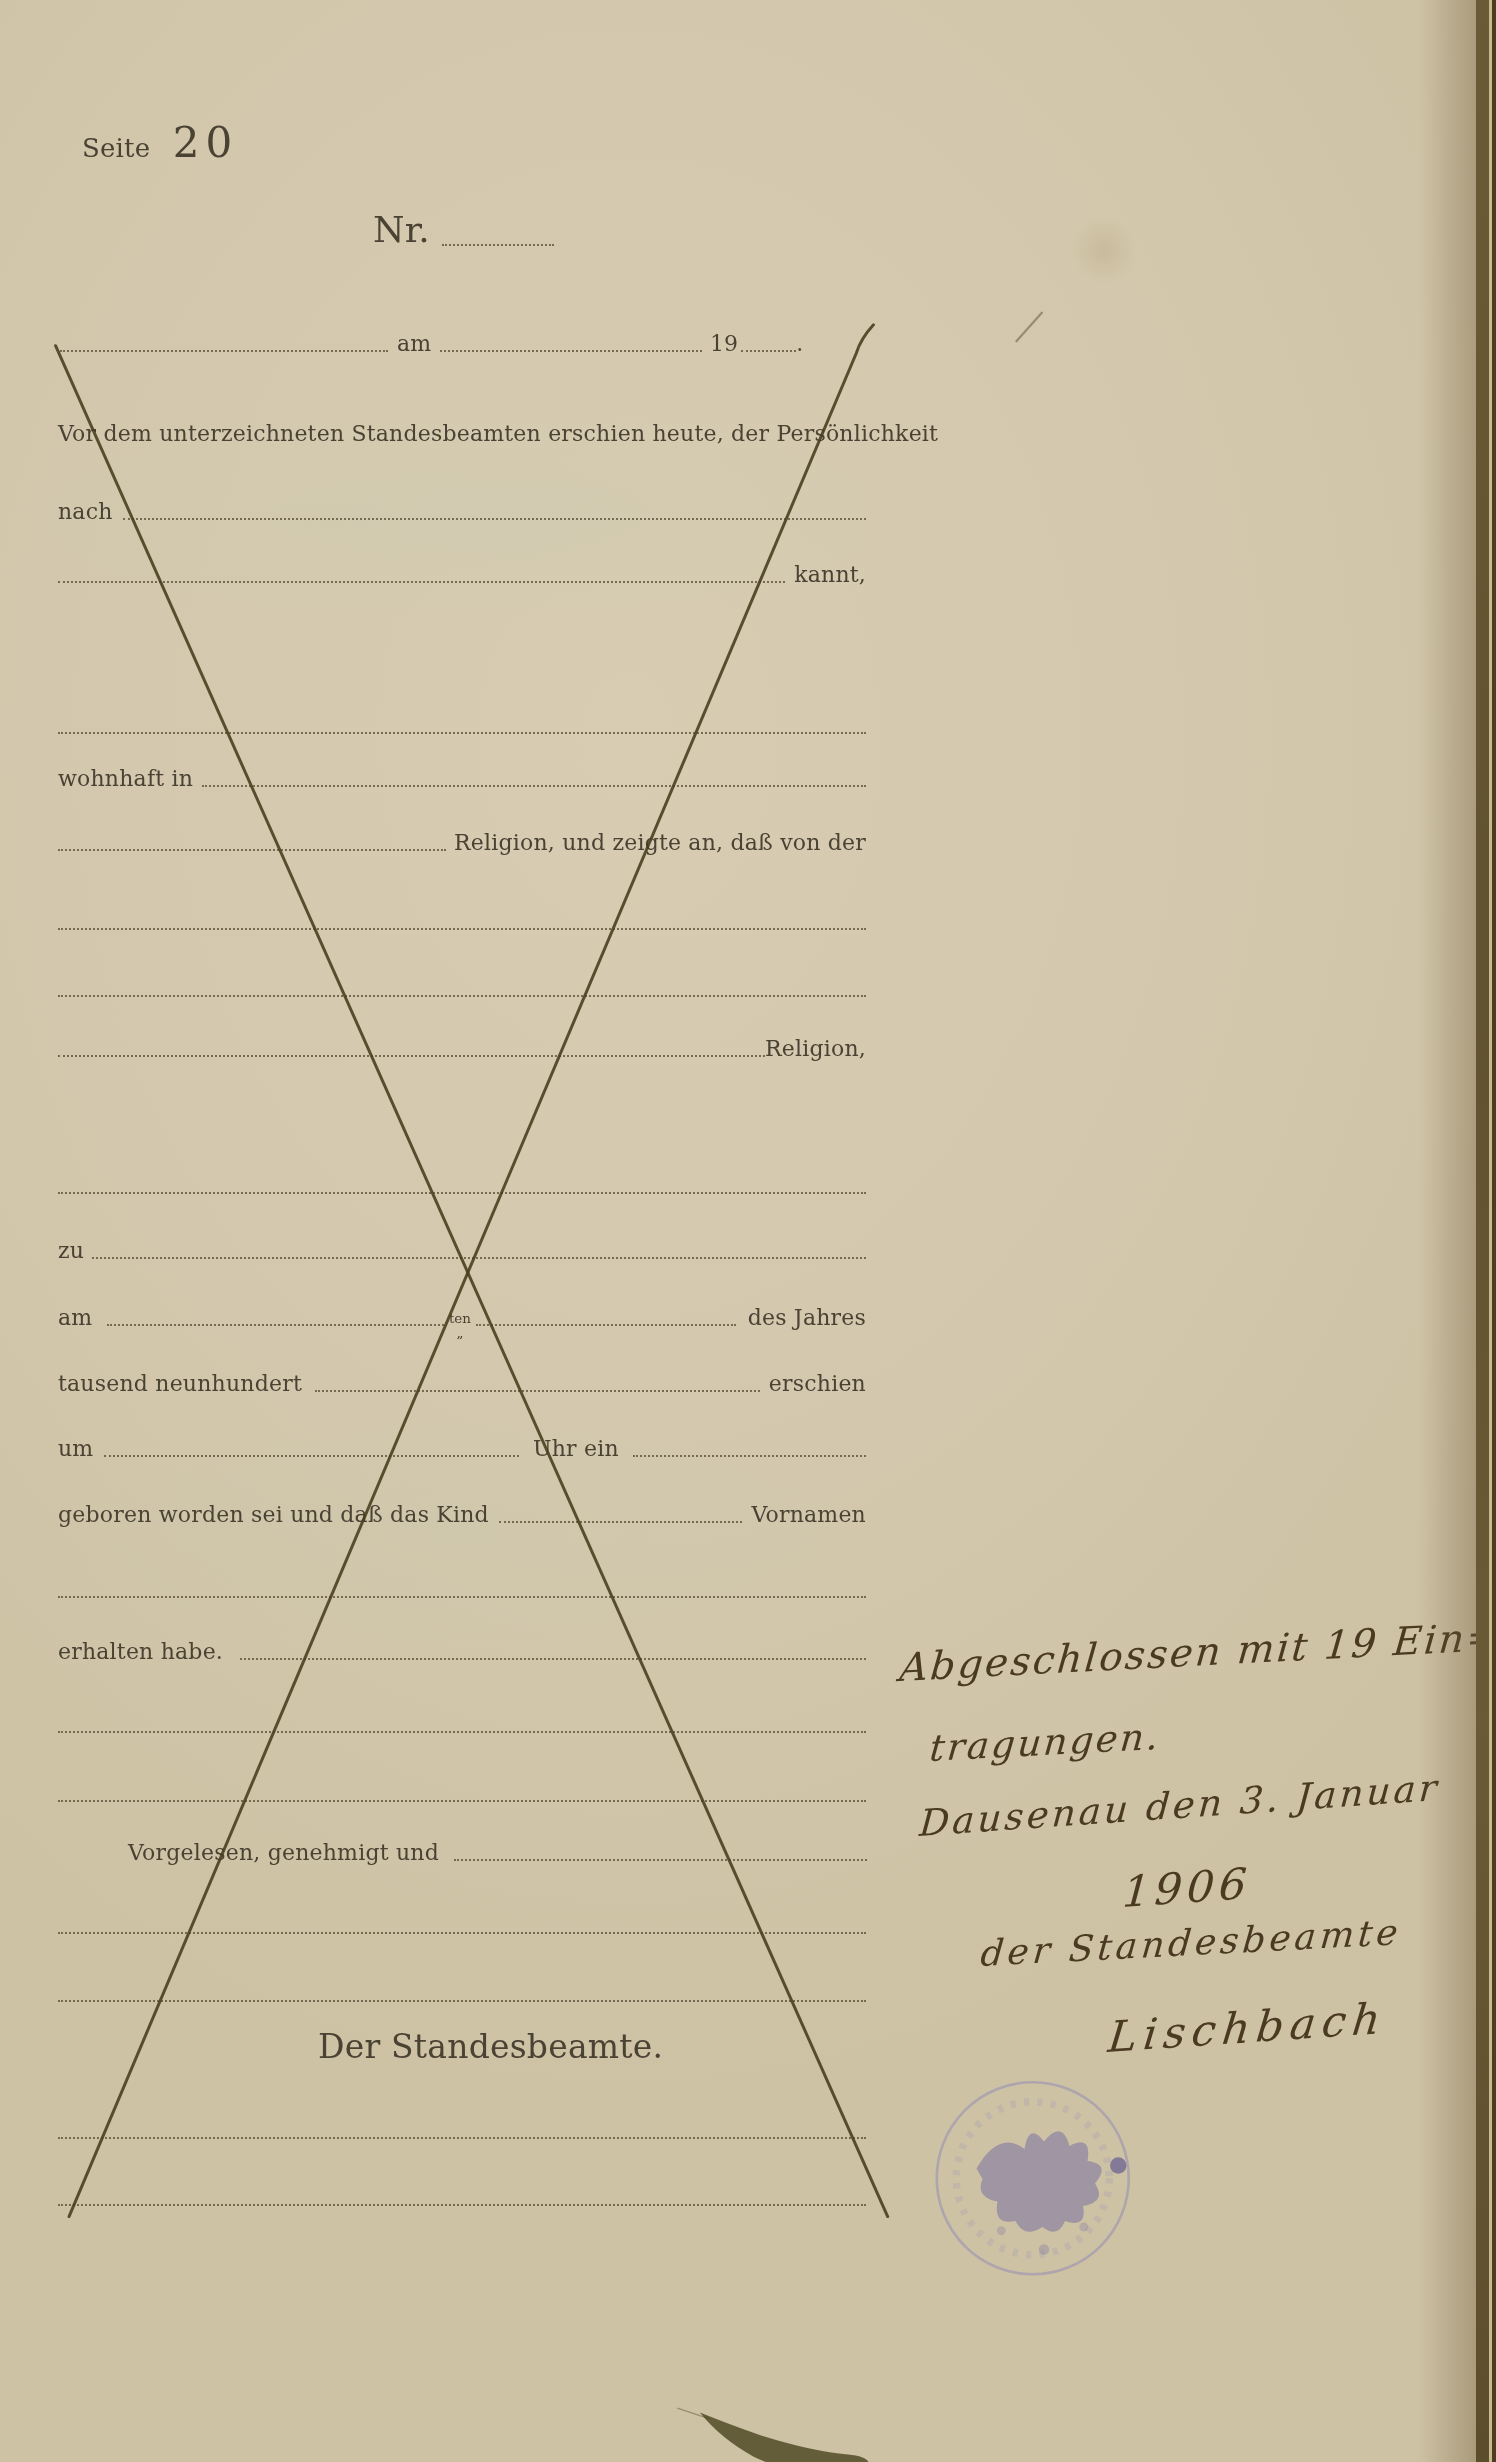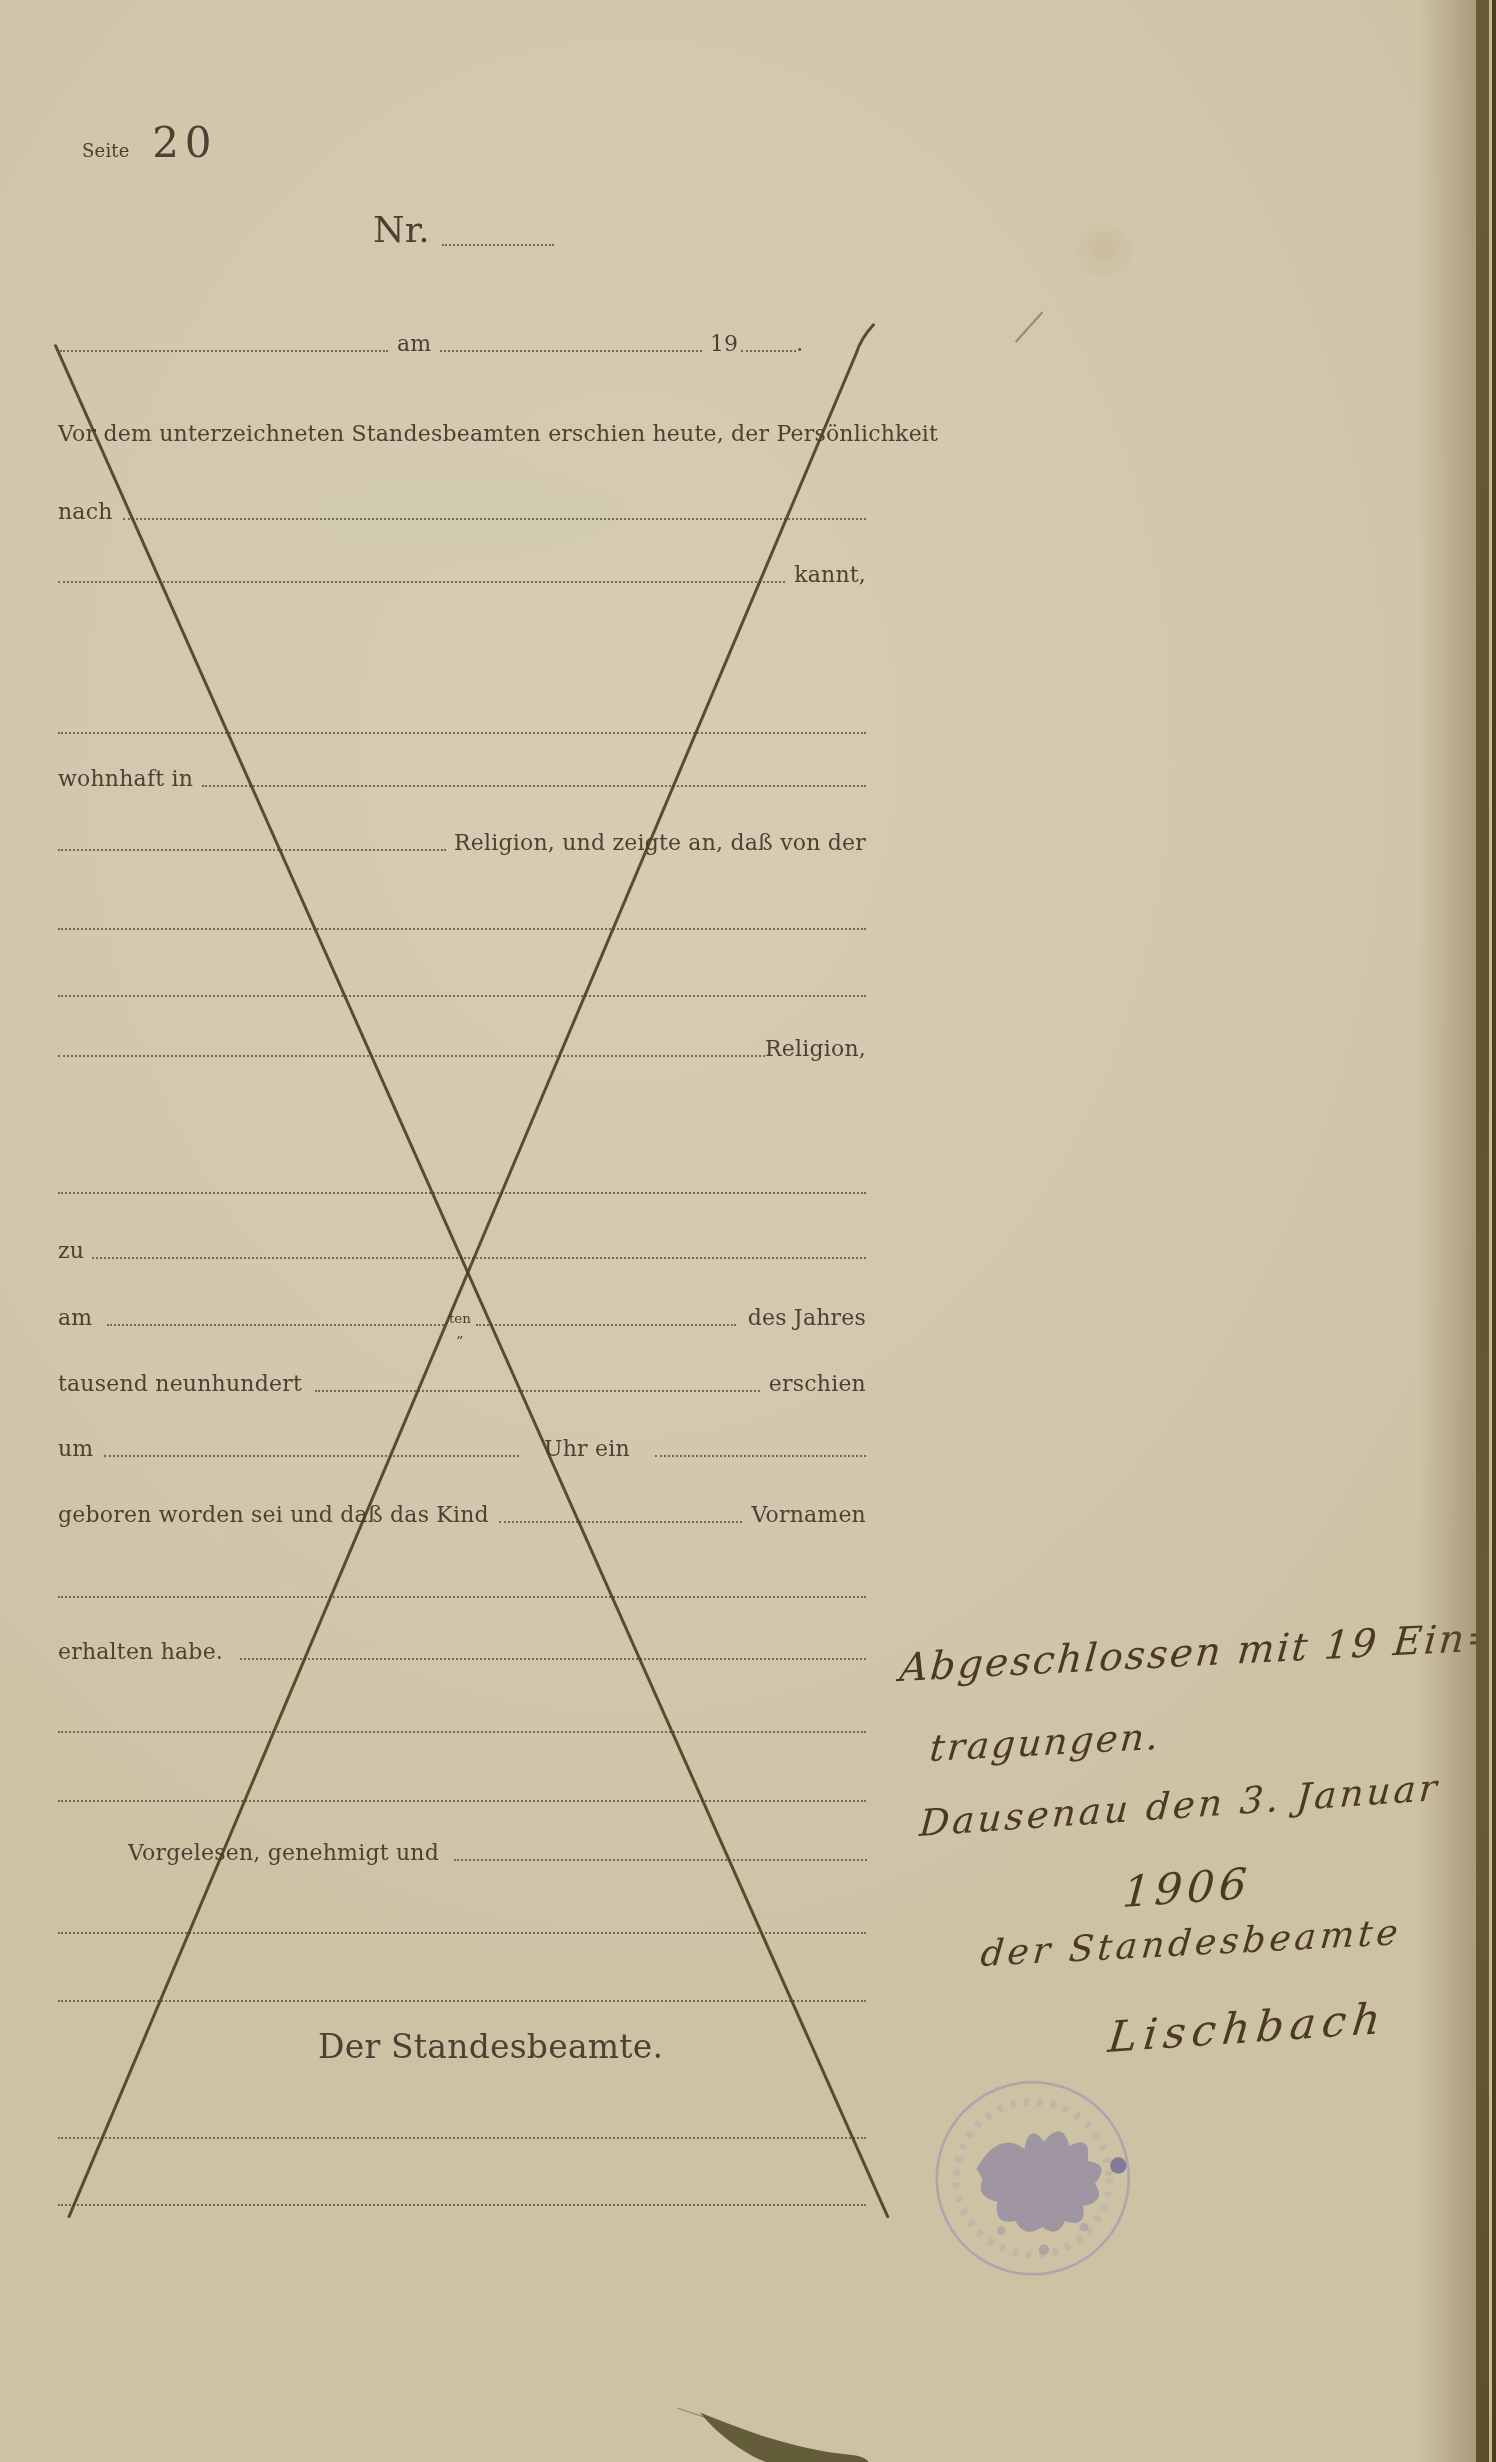--- a/index.html
+++ b/index.html
@@ -28,21 +28,21 @@
 </head>
 <body>
 
 <div id="page">
 
   <div class="tint" style="left:45px;top:419px;width:823px;height:195px;background:radial-gradient(60% 60% at 50% 50%, rgba(188,200,176,.16), rgba(188,200,176,0));"></div>
   <div class="tint" style="left:90px;top:1422px;width:748px;height:225px;background:radial-gradient(60% 60% at 50% 50%, rgba(188,200,176,.12), rgba(188,200,176,0));"></div>
   <div class="tint" style="left:1070px;top:217px;width:67px;height:67px;background:radial-gradient(50% 50% at 50% 50%, rgba(150,120,70,.16), rgba(150,120,70,0));"></div>
 
   <div style="position:absolute;left:82px;top:118px;display:flex;align-items:baseline;">
-    <span class="lbl" style="font-size:18px;">Seite</span>
+    <span class="lbl" style="font-size:26px;">Seite</span>
     <span style="font-size:42px;margin-left:22.5px;letter-spacing:6px;color:#4a4233;">20</span>
   </div>
 
   <div class="row" style="left:373px;top:208px;width:195px;height:42px;">
     <span class="lbl" style="font-size:36px;">Nr.</span>
     <span class="dots" style="width:112px;margin-left:12px;"></span>
   </div>
 
   <div class="row" style="left:60px;top:322px;width:757px;">
     <span class="dots" style="width:328px;"></span>
@@ -106,21 +106,21 @@
 
   <div class="row" style="left:58px;top:1362px;width:808px;">
     <span class="lbl">tausend neunhundert</span>
     <span class="dots fill" style="margin-left:13.5px;"></span>
     <span class="lbl" style="margin-left:9px;">erschien</span>
   </div>
 
   <div class="row" style="left:58px;top:1427px;width:808px;">
     <span class="lbl">um</span>
     <span class="dots" style="width:415px;margin-left:10.5px;"></span>
-    <span class="lbl" style="margin:0 25px;">Uhr ein</span>
+    <span class="lbl" style="margin:0 14px;">Uhr ein</span>
     <span class="dots fill"></span>
   </div>
 
   <div class="row" style="left:58px;top:1493px;width:808px;">
     <span class="lbl">geboren worden sei und daß das Kind</span>
     <span class="dots fill" style="margin-left:10.5px;"></span>
     <span class="lbl" style="margin-left:9px;">Vornamen</span>
   </div>
 
   <div class="dotline" style="top:1593px;"></div>

